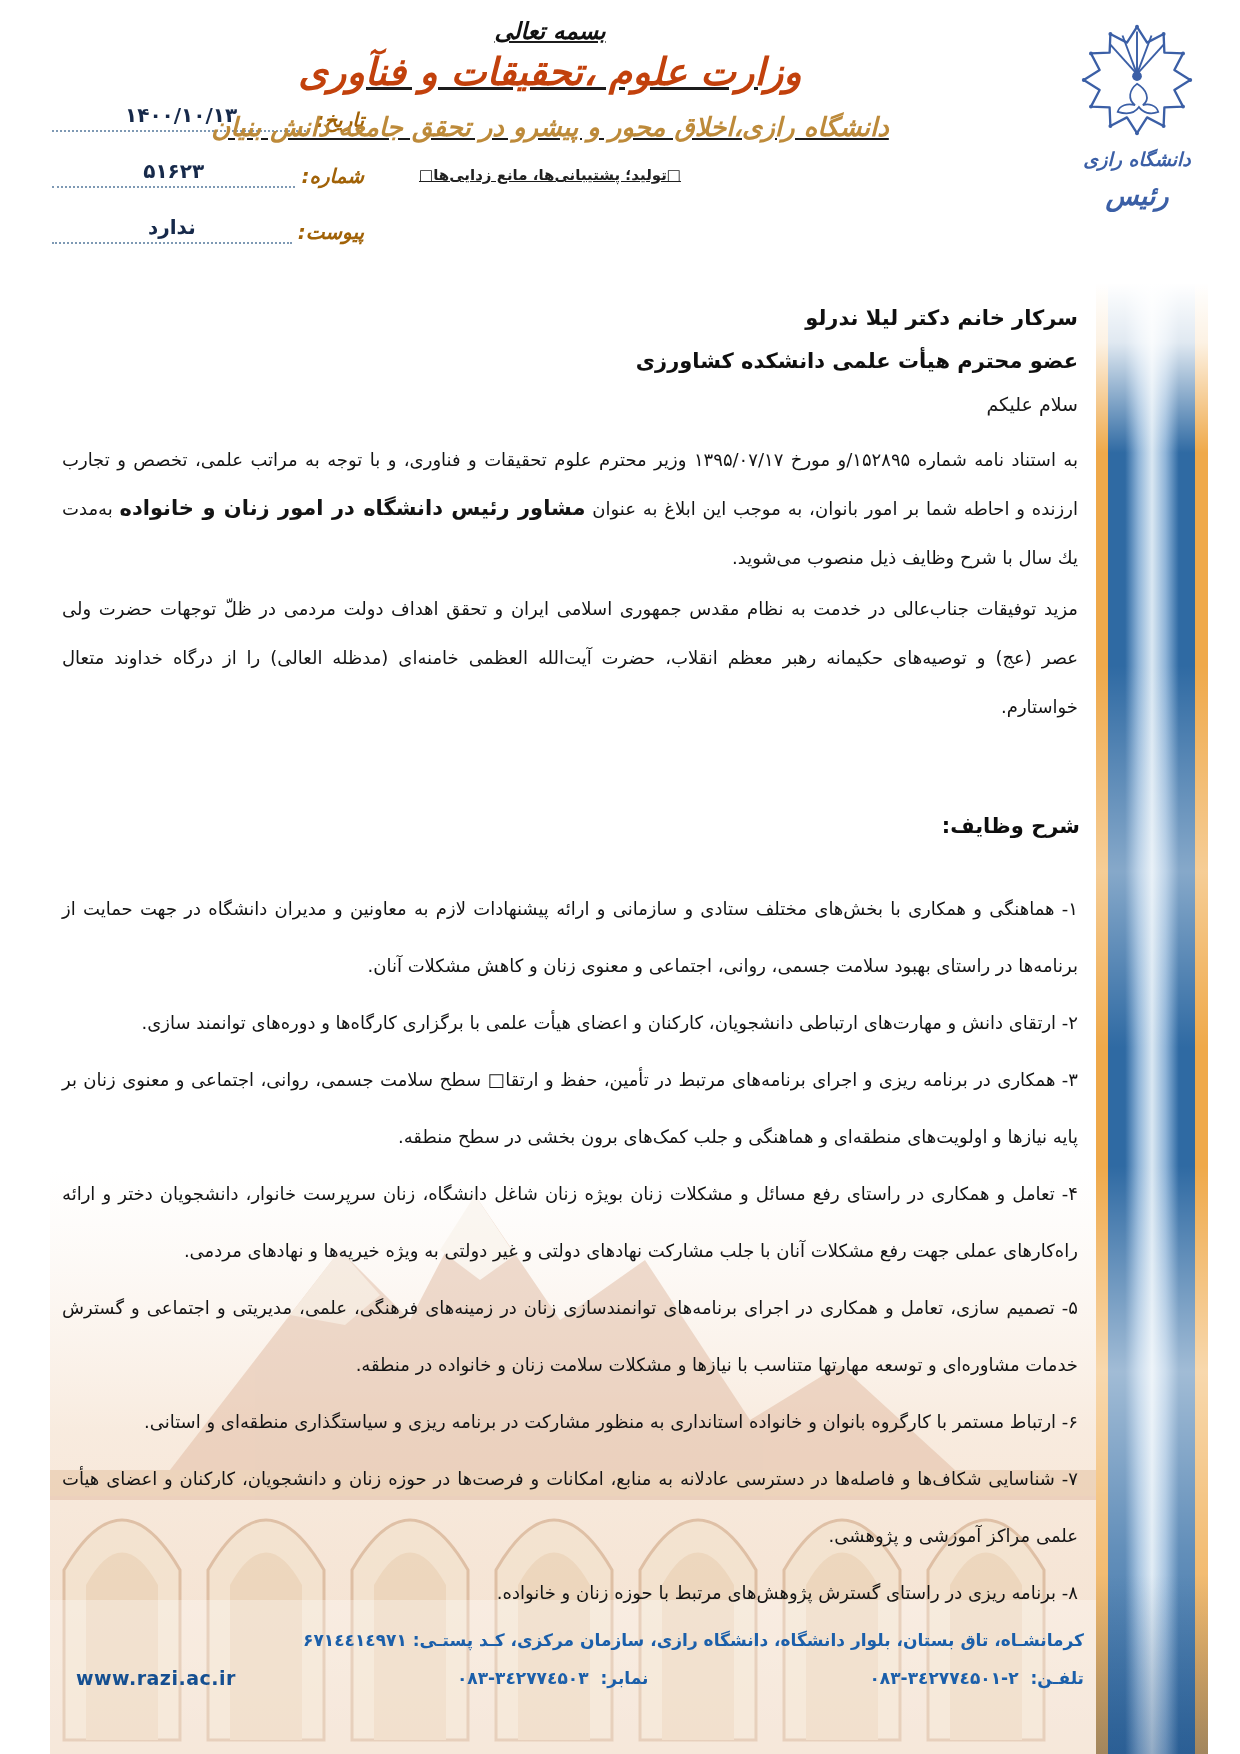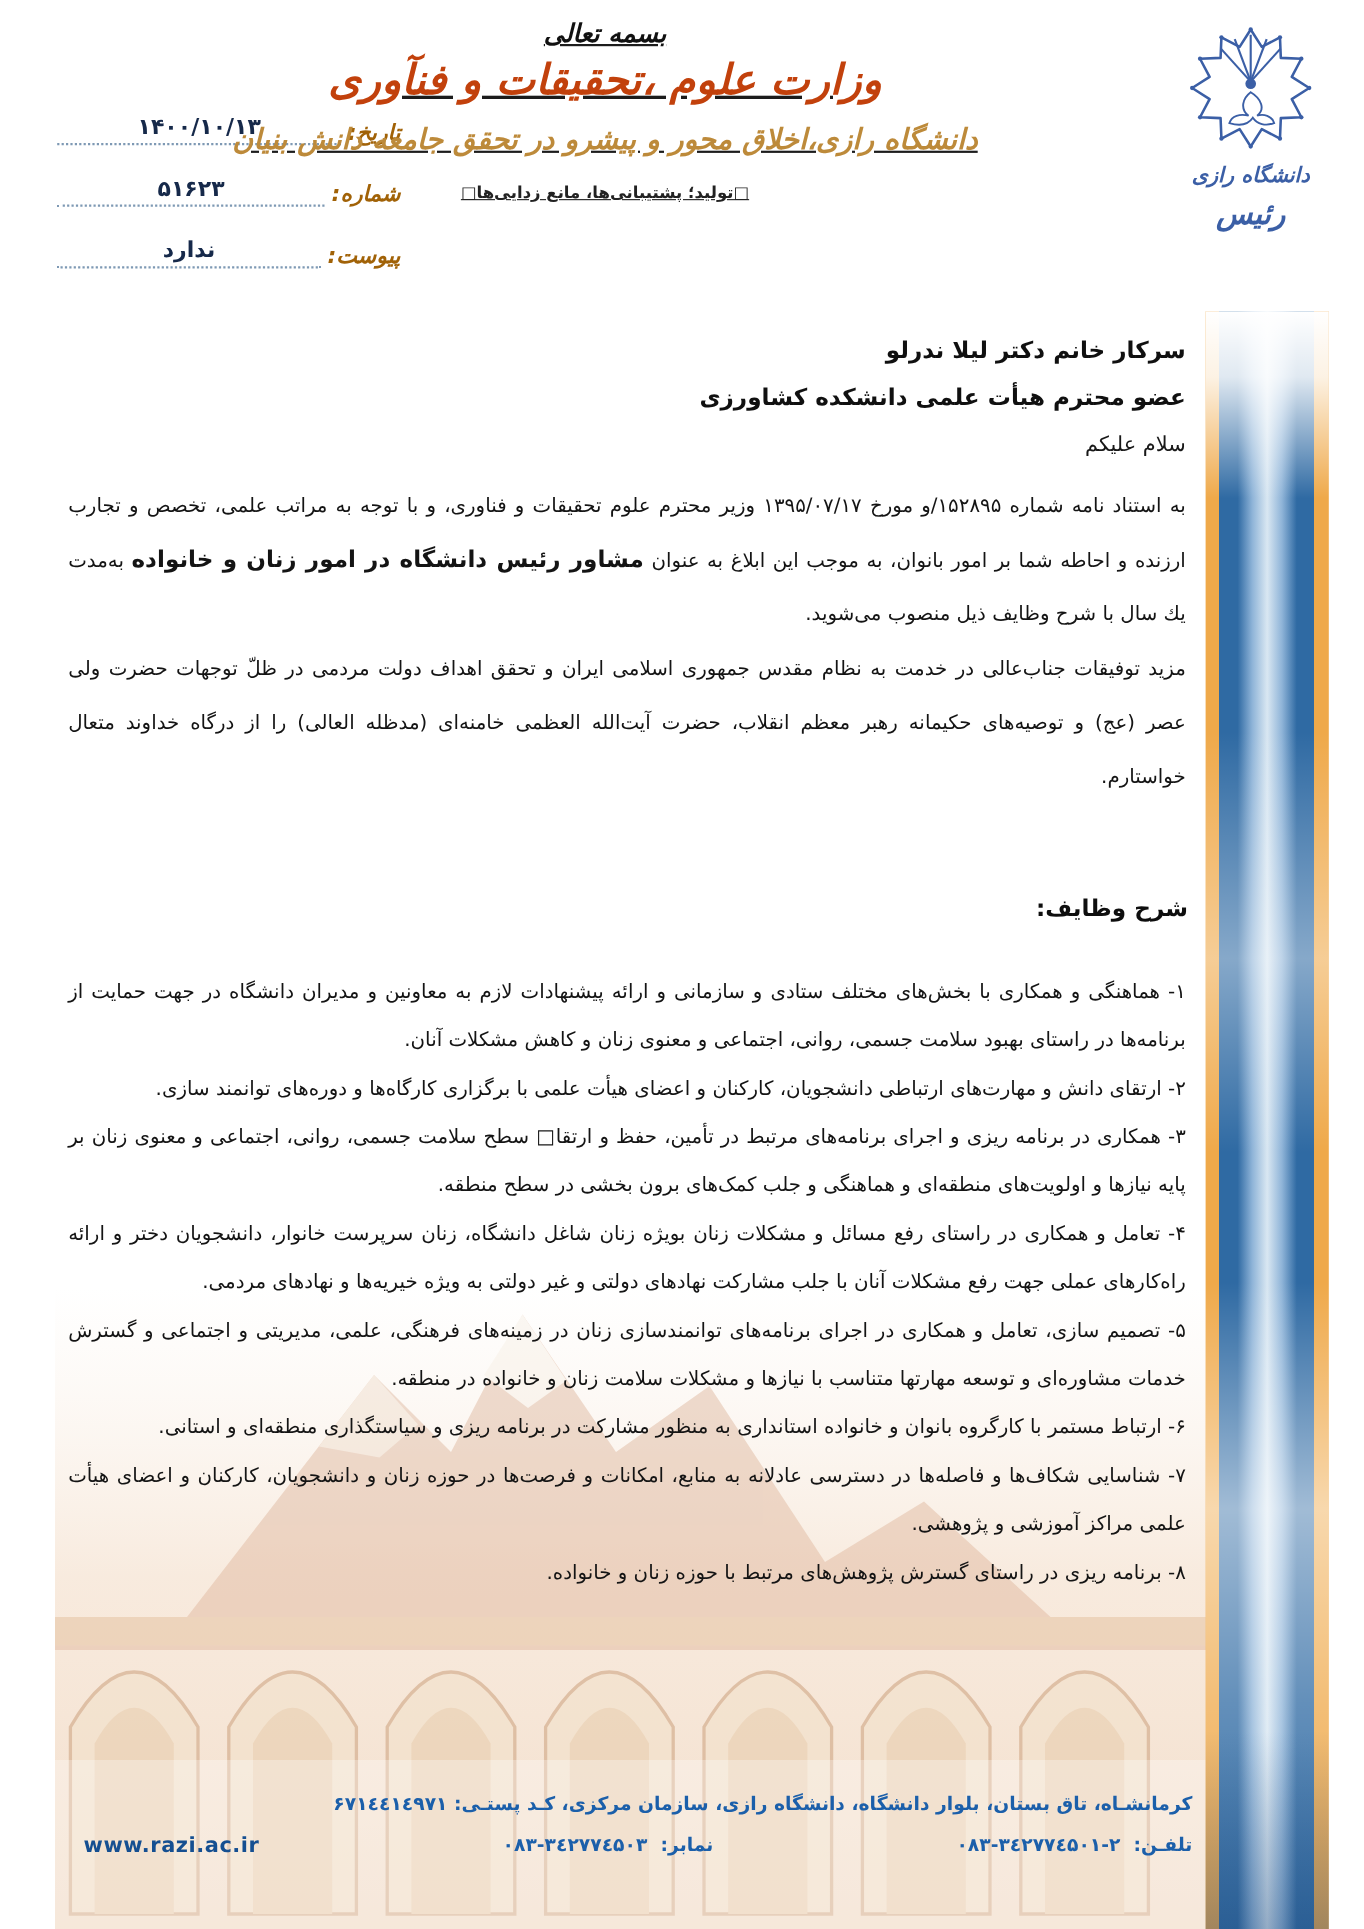--- a/index.html
+++ b/index.html
@@ -68,21 +68,21 @@
   .body-par {
     position:absolute; left:62px; width:1016px;
     font-size:18px; line-height:49px; text-align:justify; color:#141414;
   }
   .p1 { top:435px; }
   .p1 .appointee-role { font-weight:bold; font-size:21px; }
   .p2 { top:584px; }
 
   .duties-heading { position:absolute; right:160px; left:62px; top:814px; font-size:21px; font-weight:bold; color:#0e0e0e; }
   .duties { position:absolute; left:62px; width:1016px; top:880px; }
-  .duty-item { font-size:18px; line-height:44px; text-align:justify; color:#141414; }
+  .duty-item { font-size:18px; line-height:57px; text-align:justify; color:#141414; }
 
   
   .footer { position:absolute; left:62px; width:1022px; top:1630px; color:#1b5faa; font-weight:bold; }
   .footer-address { font-size:17px; text-align:right; letter-spacing:0.2px; }
   .footer-contacts {
     margin-top:17px; display:flex; justify-content:space-between; align-items:center;
     padding-left:14px; font-size:17px;
   }
   .contact-group { display:flex; align-items:center; gap:12px; white-space:nowrap; }
   .num { direction:ltr; unicode-bidi:embed; }

